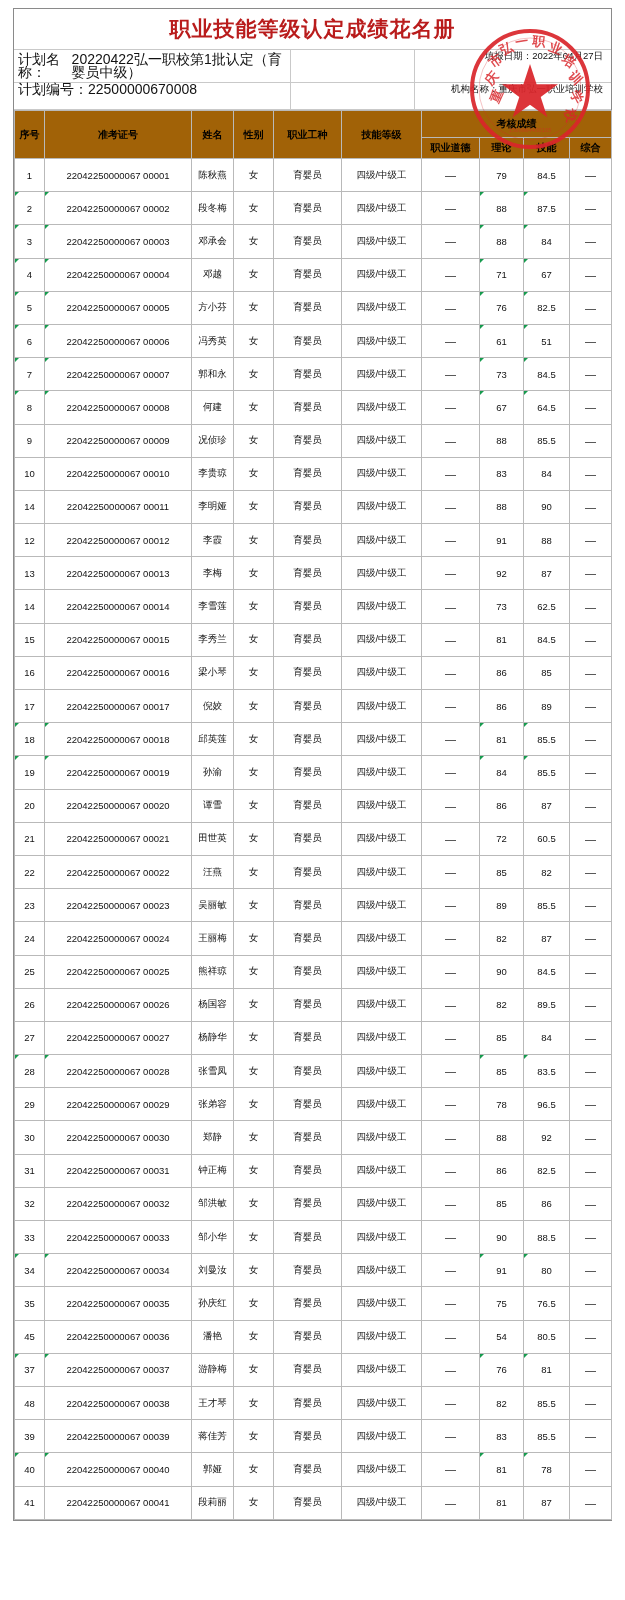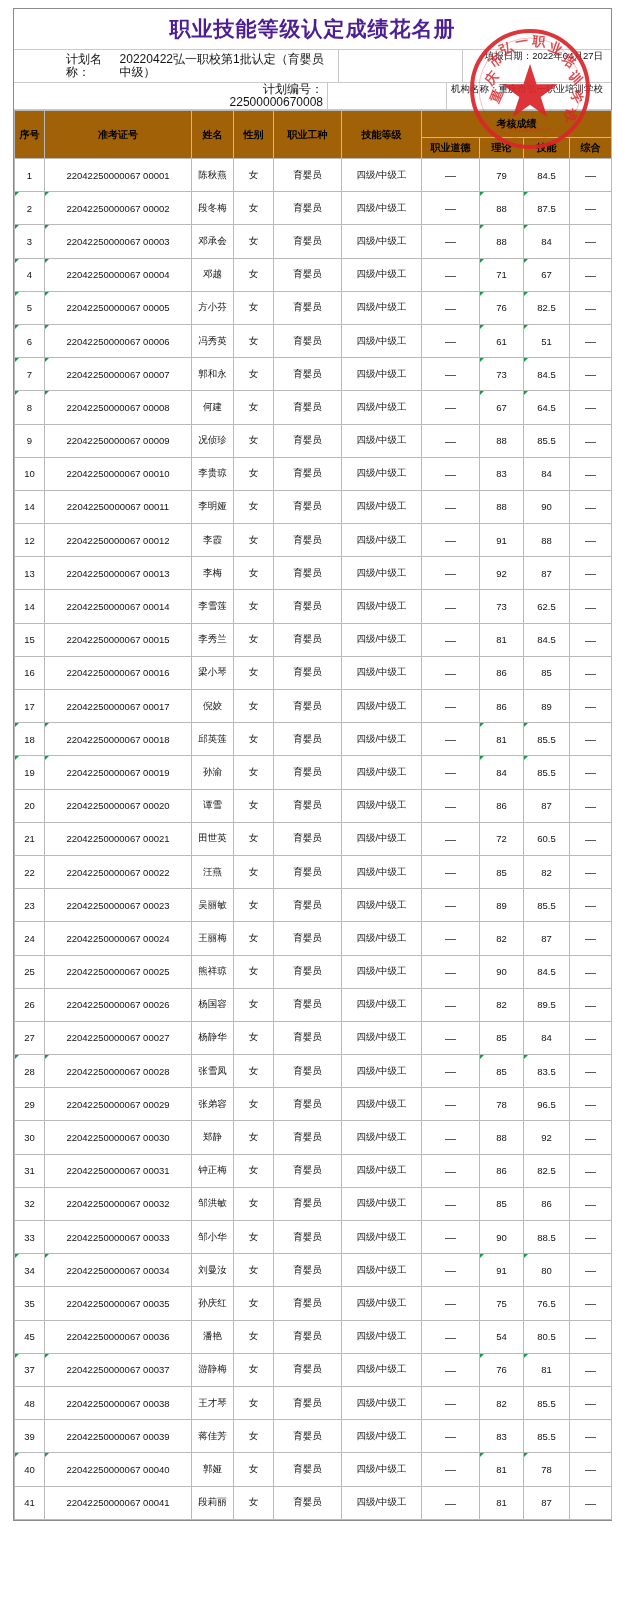--- a/index.html
+++ b/index.html
@@ -21,47 +21,47 @@
   }
 
   
   .title-row{
     height:40px;border-bottom:1px solid #c9c9c9;
     display:flex;align-items:center;justify-content:center;
     position:relative;
   }
   .title-text{
     font-family:Liberation Sans, sans-serif;
-    font-weight:bold;font-size:21px;color:#4c1d95;letter-spacing:1px;
+    font-weight:bold;font-size:21px;color:#b91c1c;letter-spacing:1px;
     white-space:nowrap;
   }
 
   
   .meta-row{display:flex;border-bottom:1px solid #c9c9c9;min-height:26px;}
   .meta-row.r1{height:32px;}
   .meta-row.r2{height:26px;}
   .meta-left{
     width:277px;box-sizing:border-box;
     border-right:1px solid #c9c9c9;
     padding:3px 4px 0 4px;
-    font-size:12px;color:#111;line-height:13px;
-    display:flex;align-items:flex-start;margin-left:48px;
+    font-size:14px;color:#111;line-height:13px;
+    display:flex;align-items:flex-start;
   }
   .meta-mid{
     width:124px;box-sizing:border-box;
     border-right:1px solid #c9c9c9;
   }
   .meta-right{
     flex:1;box-sizing:border-box;
     padding:0 8px 0 4px;
     font-size:9.5px;color:#111;
     display:flex;align-items:flex-start;justify-content:flex-end;
     white-space:nowrap;
   }
-  .meta-row.r2 .meta-left{align-items:flex-end;padding-top:0;flex-direction:column;}
+  .meta-row.r2 .meta-left{align-items:flex-start;padding-top:0;}
 
   
   table.roster{
     border-collapse:collapse;
     width:597px;
     table-layout:fixed;
     font-size:9.5px;color:#111;
   }
   table.roster th,table.roster td{
     border:1px solid #b9b9b9;

